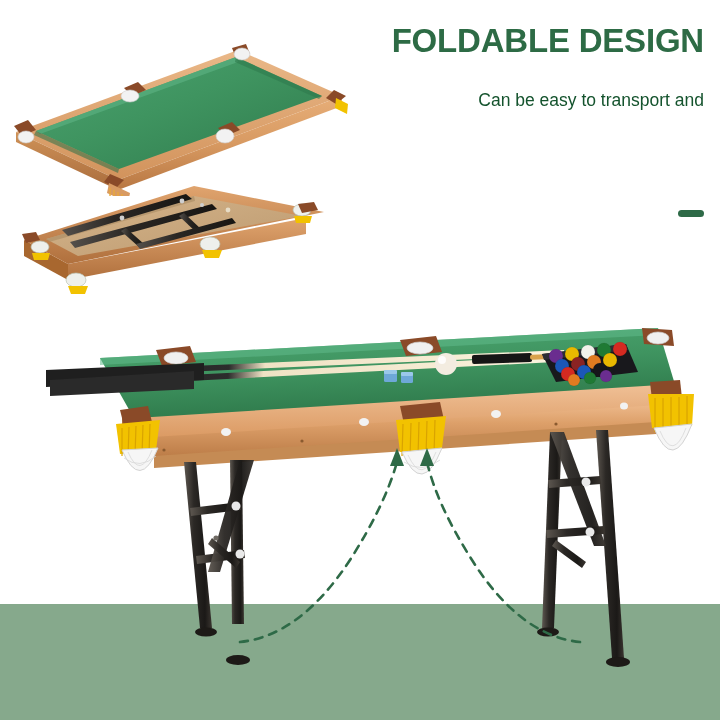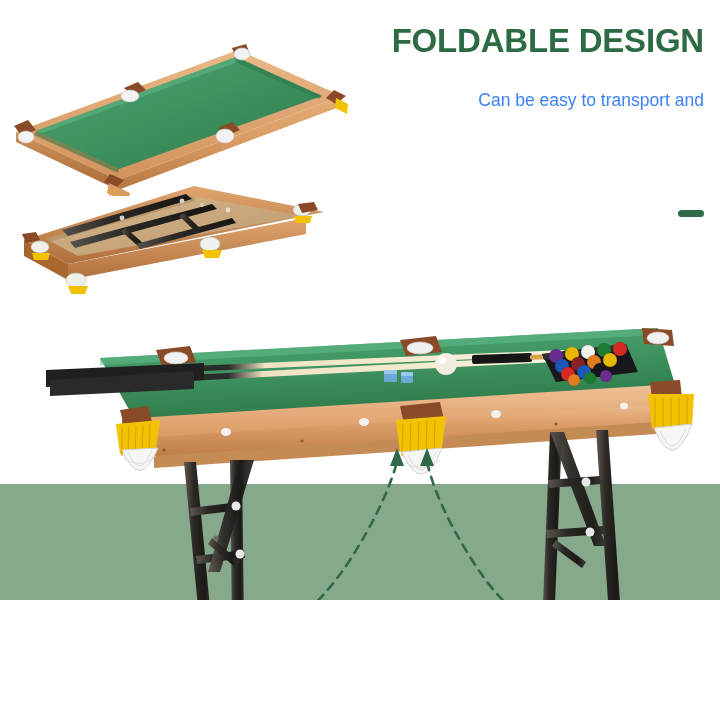--- a/index.html
+++ b/index.html
@@ -3,21 +3,21 @@
 <meta charset="utf-8">
 <style>
   html,body{margin:0;padding:0;}
   body{
     width:720px;height:720px;
     background:#ffffff;
     font-family:"Liberation Sans", sans-serif;
     overflow:hidden;
     position:relative;
   }
-  #stage{position:relative;width:720px;height:600px;overflow:hidden;background:#fff;}
+  #stage{position:relative;width:720px;height:720px;overflow:hidden;background:#fff;}
 
   
   .ground-band{
     position:absolute;left:0;right:0;bottom:0;height:116px;
     background:#86a98c;
   }
 
   
   .headline-block{
     position:absolute;left:384px;top:24px;width:320px;text-align:right;
@@ -51,21 +51,21 @@
 </style>
 </head>
 <body>
 
 <div id="stage">
 
   <div class="ground-band" style="background: rgb(134, 169, 140); height: 116px;"></div>
 
   <div class="headline-block">
     <h1 class="headline" style="color: rgb(45, 107, 69);">FOLDABLE DESIGN</h1>
-    <p class="subhead" style="color: #3b82f6;">
+    <p class="subhead" style="color: #14532d;">
       <span>Can be easy to transport and</span><br>
     </p>
   </div>
   <div class="accent-dash" style="background: rgb(46, 106, 71);"></div>
 
   <div class="piece" id="table-top-open">
     <svg viewBox="0 0 344 160" preserveAspectRatio="none">
       <defs>
         <linearGradient id="feltG" x1="0" y1="0" x2="1" y2="1">
           <stop offset="0" stop-color="#4ba371"></stop>

